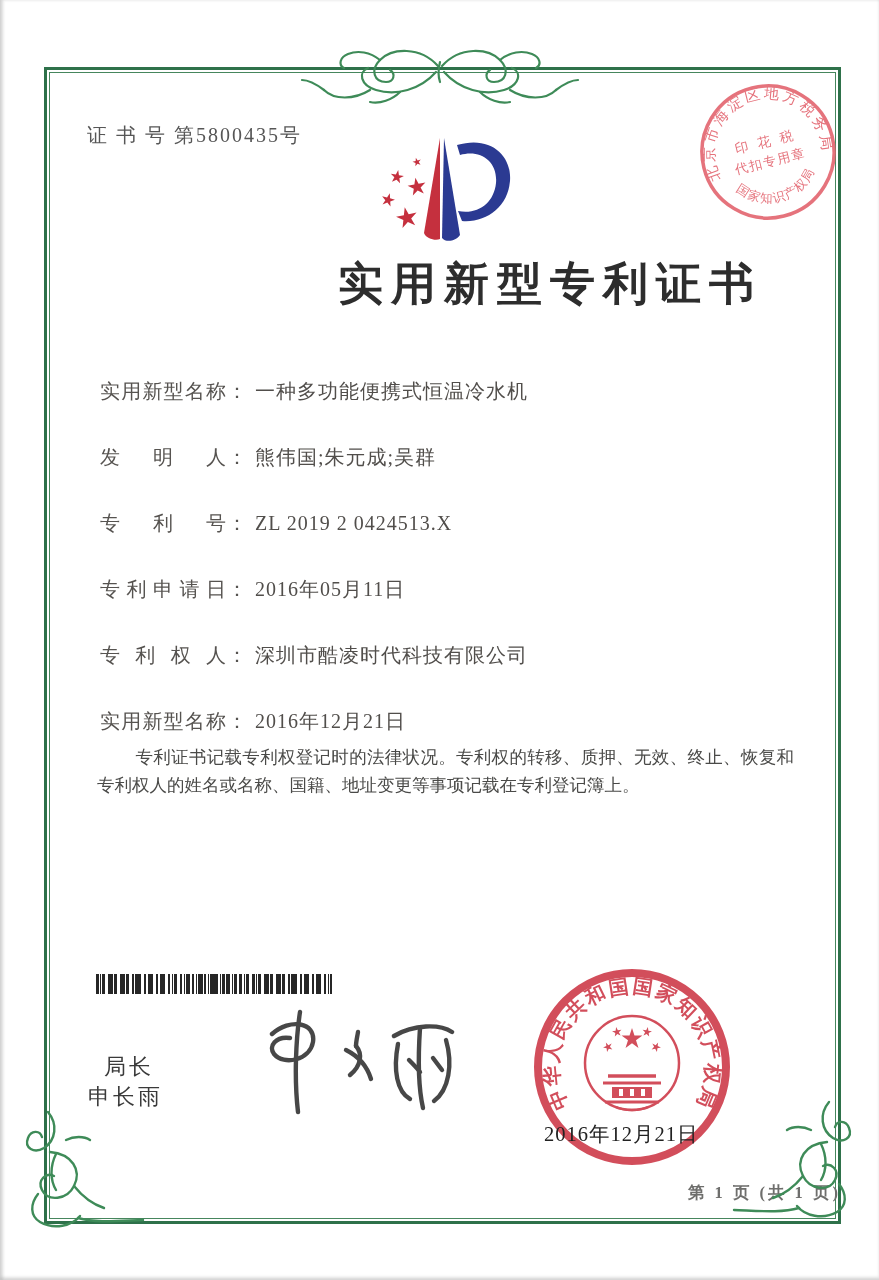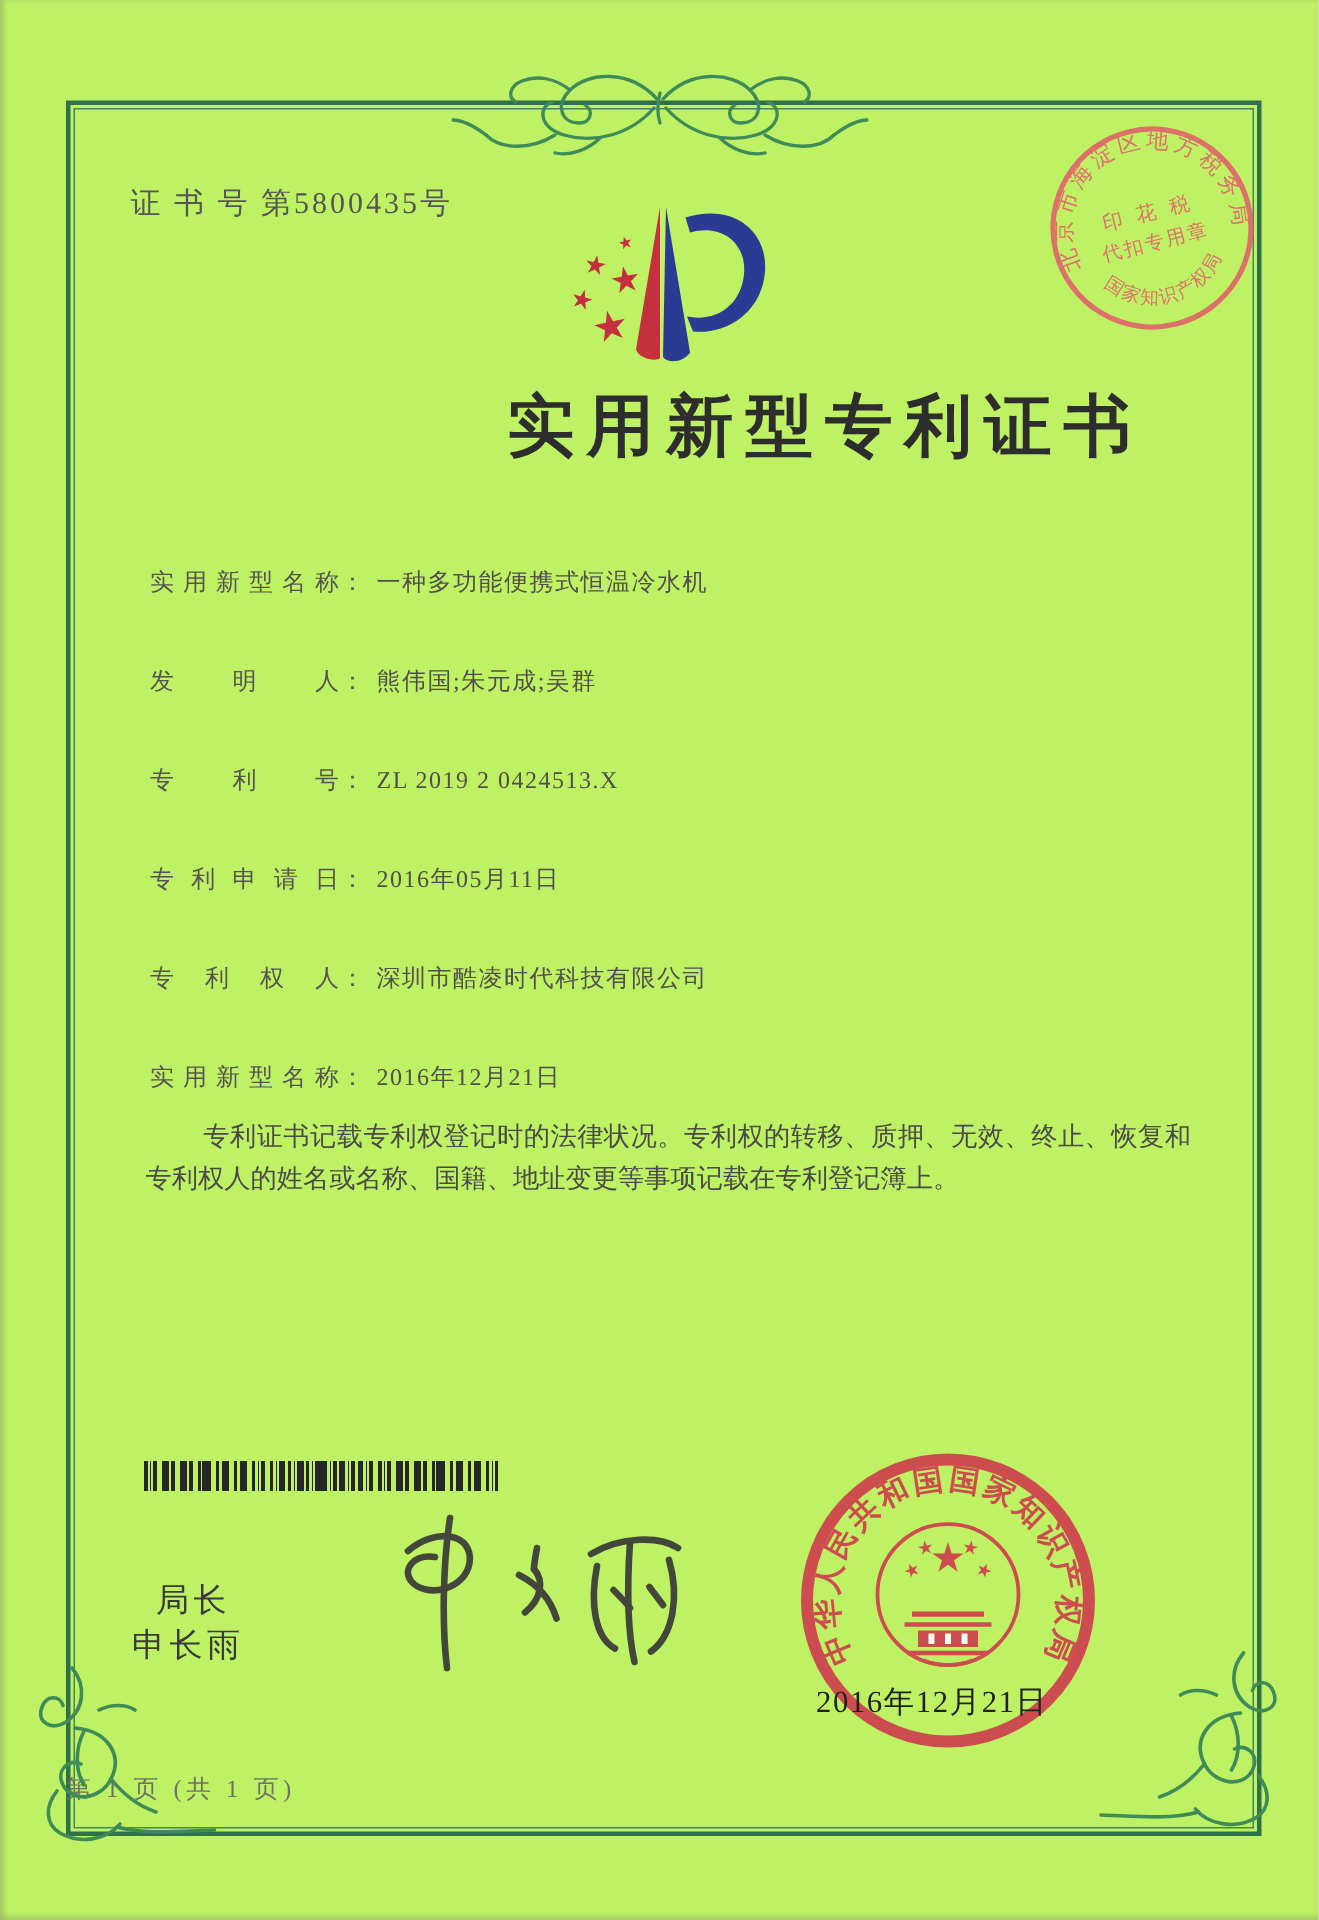--- a/index.html
+++ b/index.html
@@ -1,36 +1,36 @@
 <!DOCTYPE html>
 <html><head>
 <meta charset="utf-8">
 <style>
   html,body{margin:0;padding:0;background:#e8e8e6;}
   .page{
     position:relative;width:879px;height:1280px;margin:0 auto;
-    background:#bef264;overflow:hidden;
+    background:#ffffff;overflow:hidden;
     font-family:"Liberation Serif","DejaVu Serif",serif;
     color:#444;
   }
   .page::after{content:"";position:absolute;inset:0;pointer-events:none;
     box-shadow:inset 3px 0 3px rgba(110,110,110,.25), inset 0 -3px 3px rgba(110,110,110,.2);}
   .abs{position:absolute;}
   
   .frame{position:absolute;left:44px;top:67px;width:797px;height:1157px;
     border:3px solid #2e714a;box-sizing:border-box;}
   .frame .inner{position:absolute;inset:2px;border:1px solid #46865d;}
   
   .certno{left:87px;top:122px;font-size:20px;letter-spacing:2px;color:#565656;}
   
   .title{left:44px;top:254px;width:718px;text-align:right;
     font-size:45px;letter-spacing:8px;color:#2d2d2d;font-weight:600;}
   
   .fields{left:100px;top:378px;width:620px;}
-  .frow{height:66px;font-size:16px;color:#565350;white-space:nowrap;}
+  .frow{height:66px;font-size:20px;color:#565350;white-space:nowrap;}
   .flabel{display:inline-block;width:126px;text-align:justify;text-align-last:justify;}
   .fcolon{margin:0 8px 0 1px;}
   .fvalue{letter-spacing:1px;color:#514e4b;}
   
   .bodytext{left:97px;top:744px;width:697px;font-size:17.5px;line-height:27.6px;
     color:#4a4a48;text-align:justify;}
   .bodytext p{margin:0;text-indent:2.2em;}
   
   .barcode{left:96px;top:974px;width:236px;height:20px;
     background:
@@ -38,22 +38,22 @@
       repeating-linear-gradient(90deg,#262626 0 1px,transparent 1px 4px),
       repeating-linear-gradient(90deg,#262626 0 3px,transparent 3px 13px);}
   
   .sigtitle{left:104px;top:1052px;font-family:"Liberation Sans","DejaVu Sans",sans-serif;
     font-size:22px;letter-spacing:3px;color:#3a3a3a;}
   .signame{left:88px;top:1082px;font-family:"Liberation Sans","DejaVu Sans",sans-serif;
     font-size:22px;letter-spacing:3px;color:#3a3a3a;}
   
   .issuedate{left:544px;top:1120px;font-size:20.5px;letter-spacing:1px;color:#222;z-index:6;}
   
-  .pagefooter{left:44px;top:1182px;width:797px;text-align:left;
-    font-size:16.5px;letter-spacing:3px;color:#6e6e6c;}
+  .pagefooter{left:44px;top:1182px;width:797px;text-align:right;
+    font-size:16.5px;letter-spacing:3px;color:#6e6e6c;font-weight:bold;}
   svg{display:block;}
   .z2{z-index:2;} .z3{z-index:3;} .z4{z-index:4;} .z5{z-index:5;}
 </style>
 </head>
 <body>
 
 <div class="page">
 
   <div class="frame">
     <div class="inner"></div>

